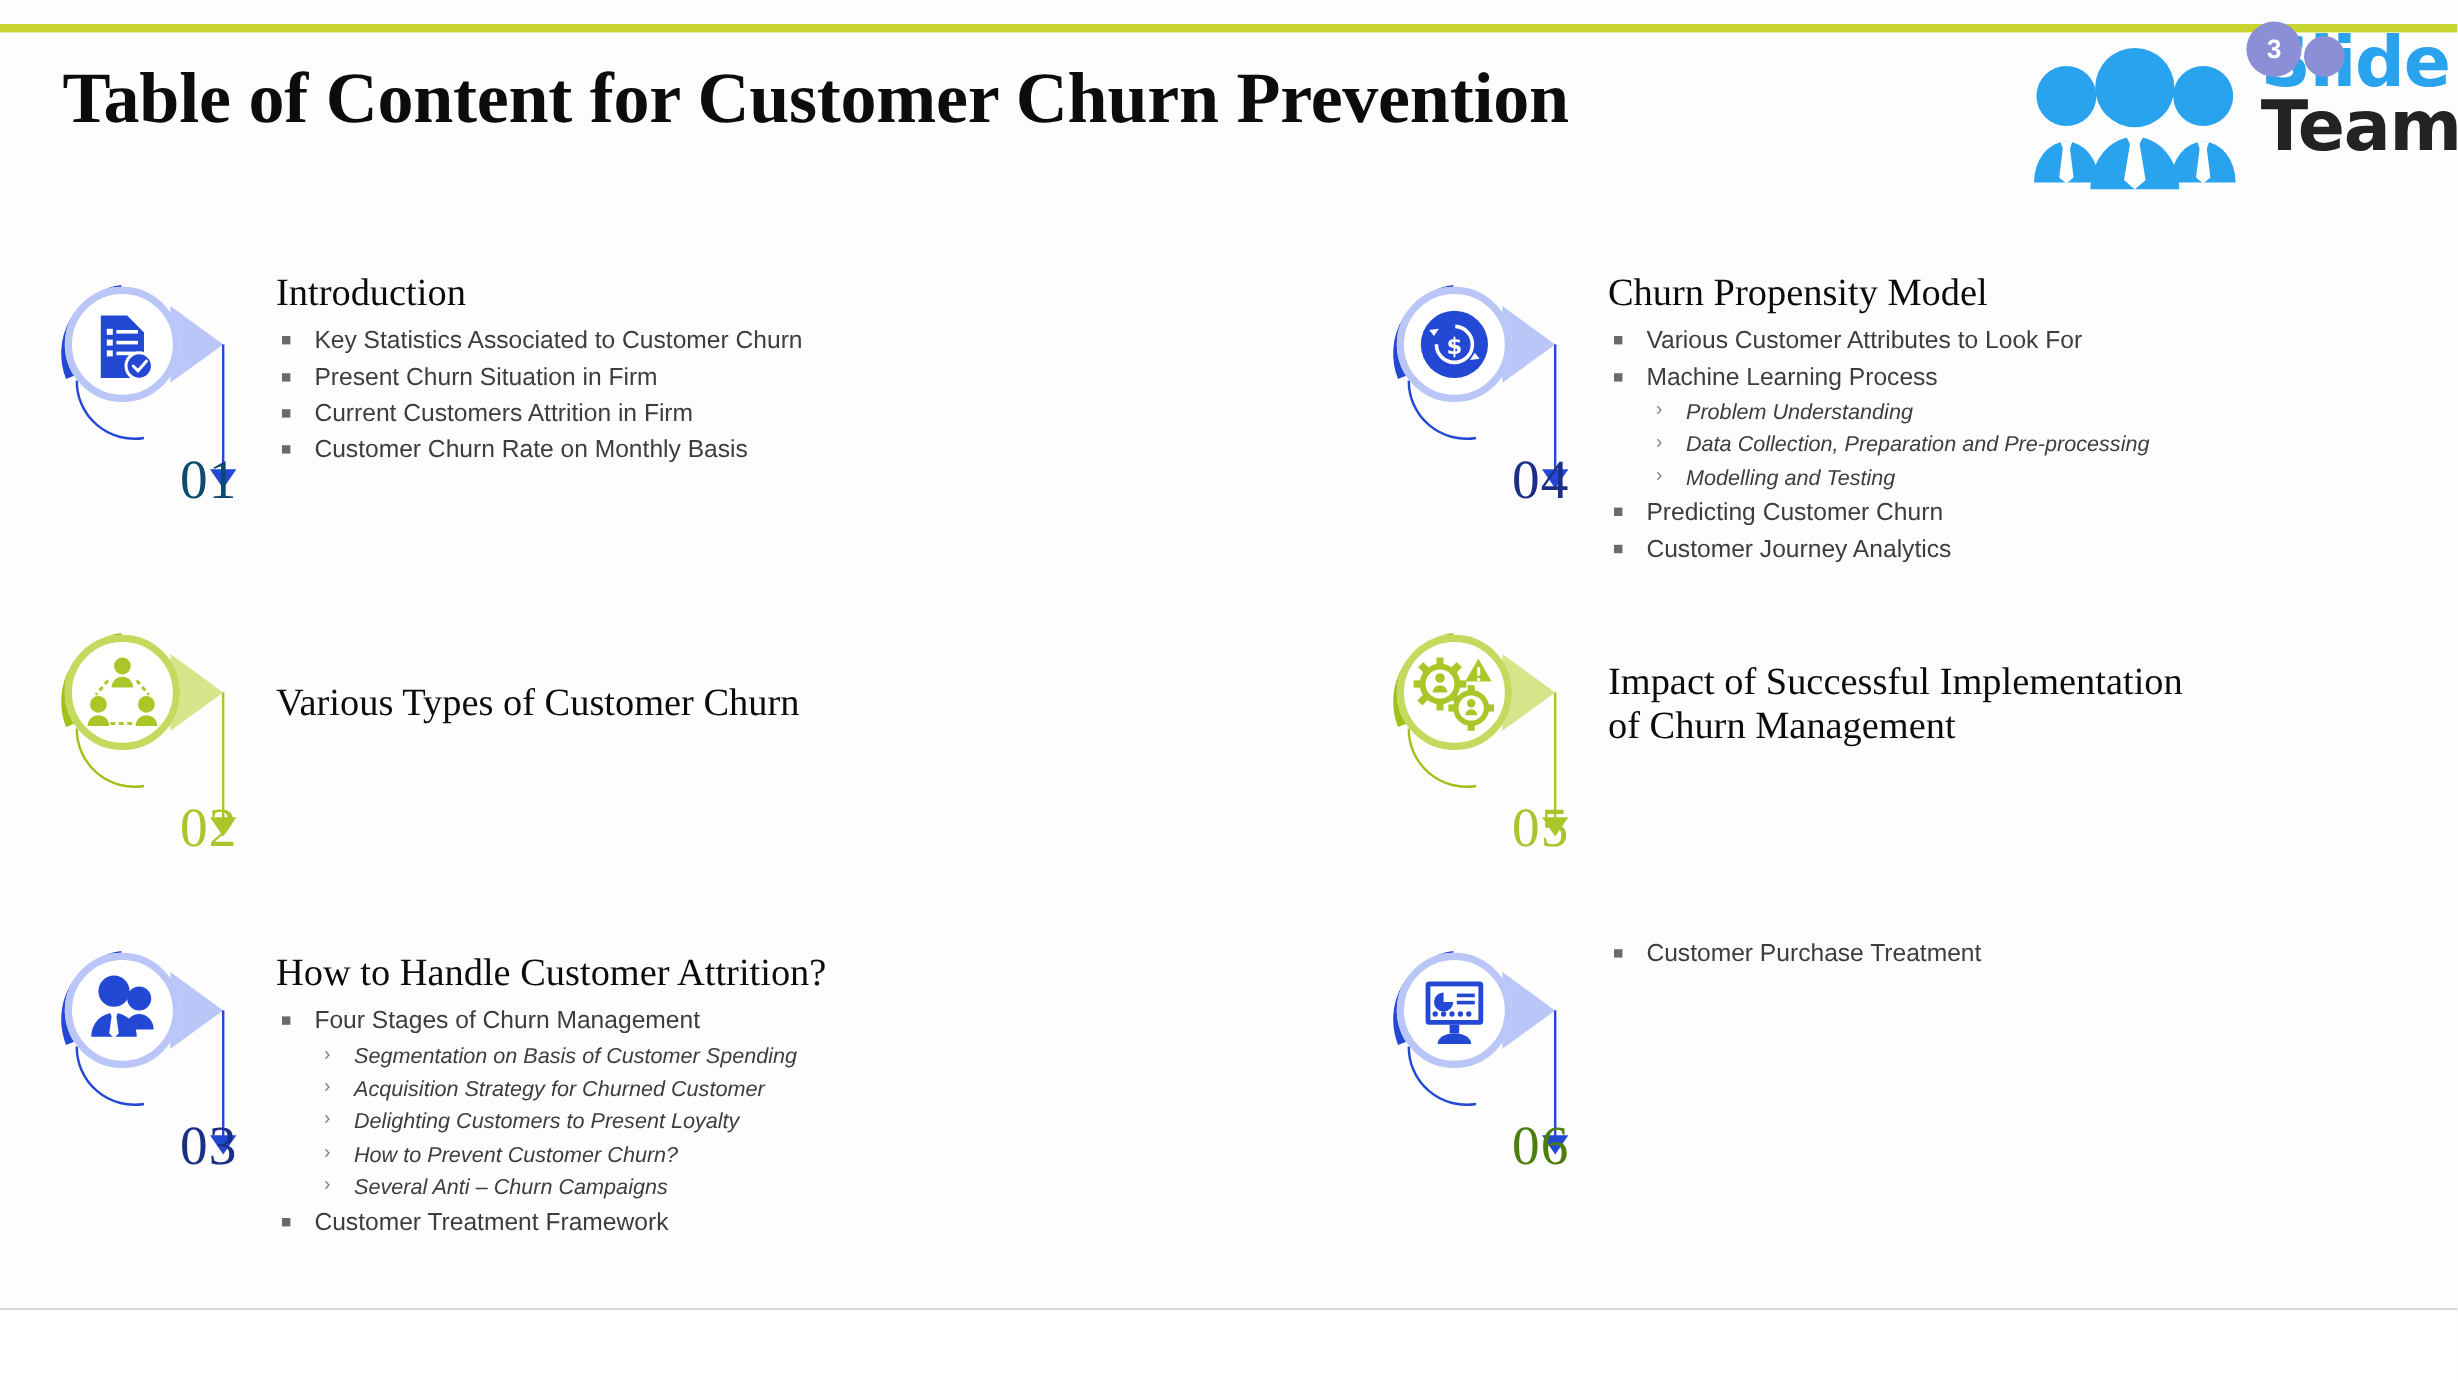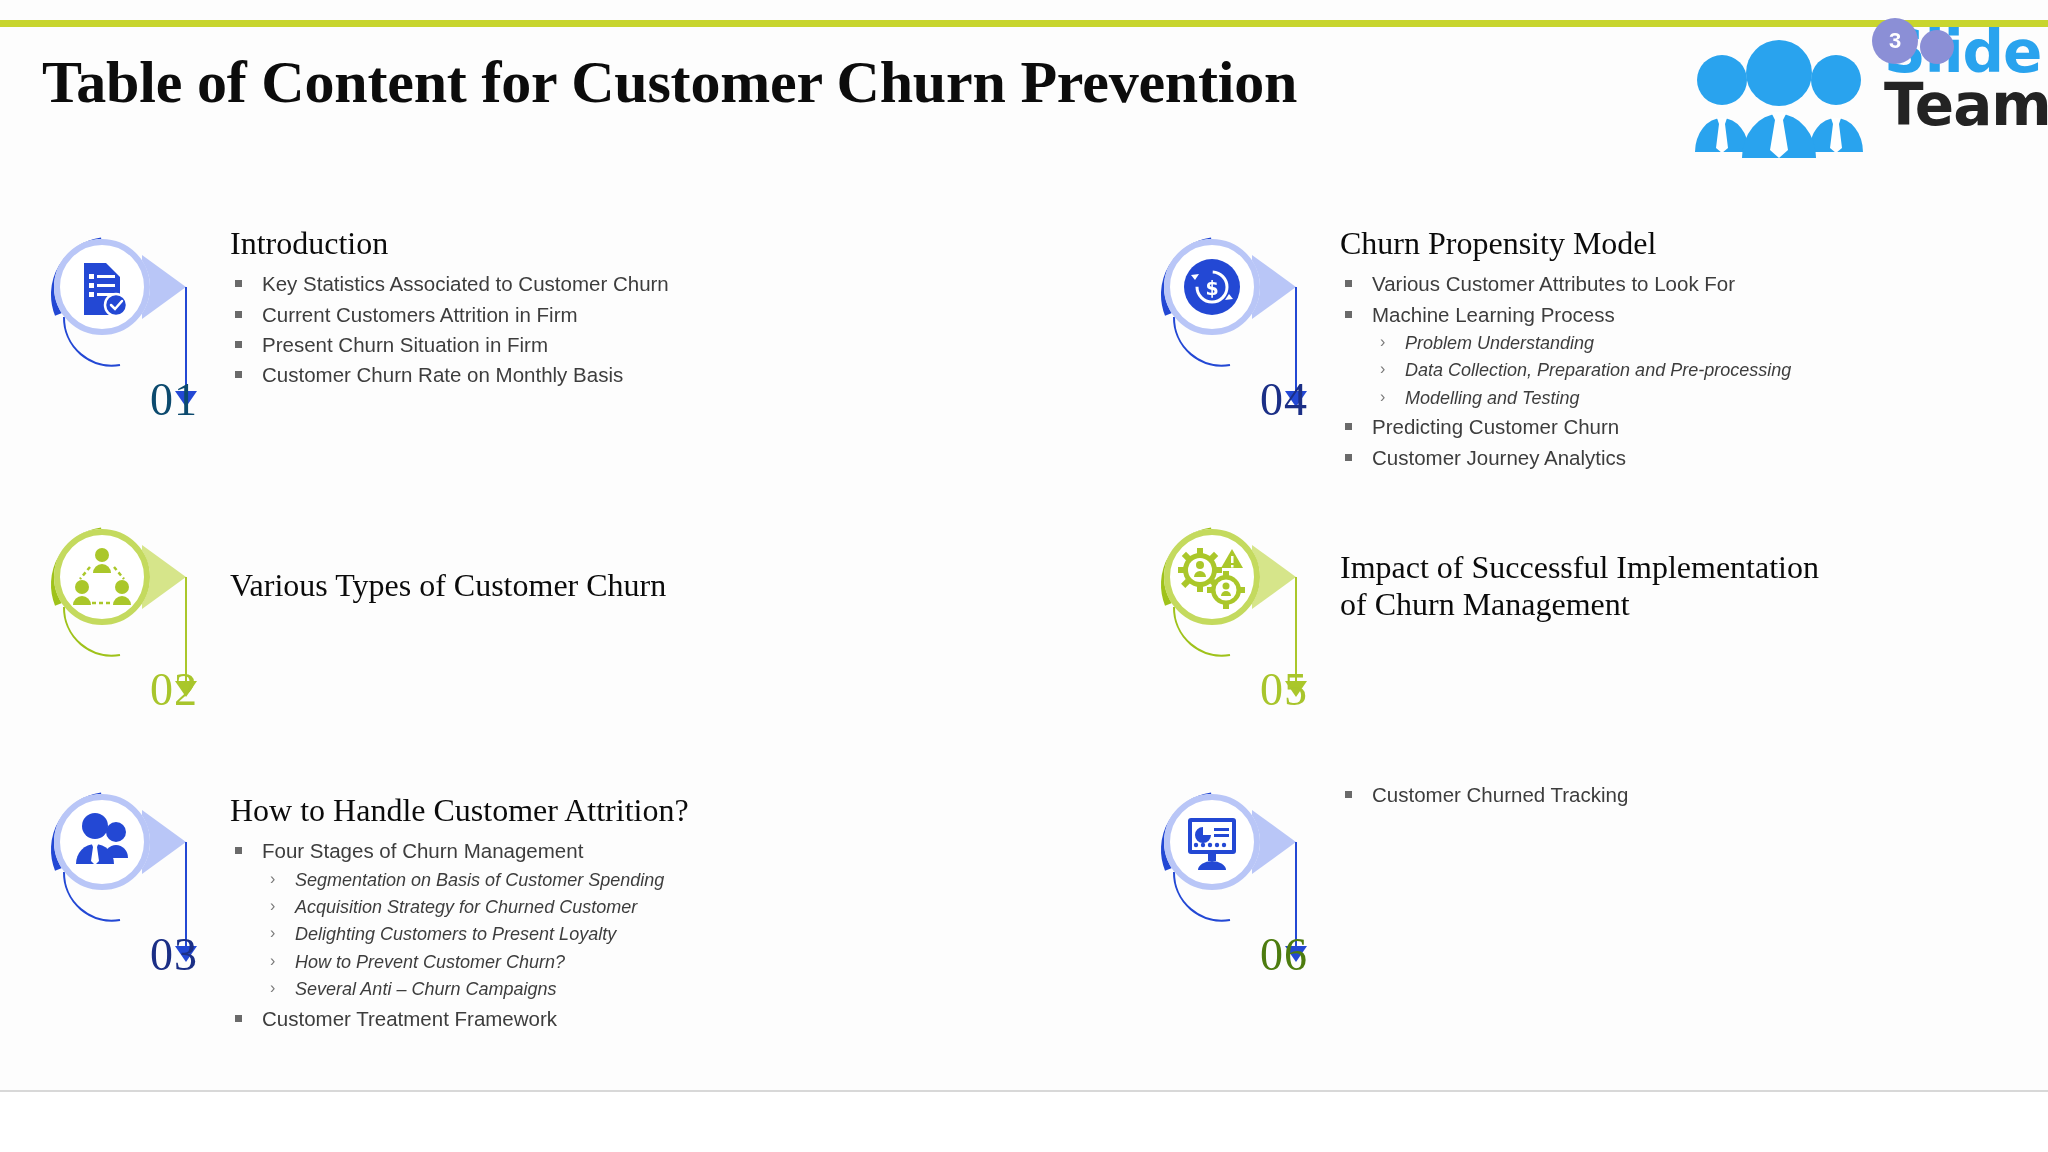--- a/index.html
+++ b/index.html
@@ -41,21 +41,21 @@
     position: absolute;
     left: 0; top: 1092px;
     width: 2048px;
     height: 60px;
     background: #ffffff;
   }
 
   
   .slide-title {
     position: absolute;
-    left: 42px;
+    left: 52px;
     top: 48px;
     font-family: "Liberation Serif", serif;
     font-size: 60px;
     font-weight: 700;
     color: #0c0c0c;
     letter-spacing: -0.2px;
     white-space: nowrap;
   }
 
   
@@ -258,22 +258,22 @@
           </g>
           <path d="M146 62 L146 168" stroke="#2348d4" stroke-width="2" fill="none"></path>
           <path d="M146 182 l-11 -16 h22 z" fill="#2348d4"></path>
         </svg>
         <div class="num-label" style="color:#0c4a6e">01</div>
       </div>
       <div class="entry-text">
         <div class="entry-heading">Introduction</div>
         <ul class="blist">
           <li><span class="sq"></span><span>Key Statistics Associated to Customer Churn</span></li>
+          <li><span class="sq"></span><span>Present Churn Situation in Firm</span></li>
           <li><span class="sq"></span><span>Current Customers Attrition in Firm</span></li>
-          <li><span class="sq"></span><span>Present Churn Situation in Firm</span></li>
           <li><span class="sq"></span><span>Customer Churn Rate on Monthly Basis</span></li>
         </ul>
       </div>
     </div>
 
     <div class="entry" style="height:265px">
       <div class="icon-cluster">
         <svg width="175" height="200" viewBox="0 0 175 200">
           <path d="M22 88 A50 50 0 0 1 62 20" stroke="#9fc21a" stroke-width="15" fill="none"></path>
           <path d="M24 92 A48 48 0 0 0 80 140" stroke="#9fc21a" stroke-width="2" fill="none"></path>
@@ -453,21 +453,21 @@
             <rect x="58" y="74" width="8" height="7" fill="#2348d4"></rect>
             <path d="M48 90 a14 9 0 0 1 28 0 z" fill="#2348d4"></path>
           </g>
           <path d="M146 62 L146 168" stroke="#2348d4" stroke-width="2" fill="none"></path>
           <path d="M146 182 l-11 -16 h22 z" fill="#2348d4"></path>
         </svg>
         <div class="num-label" style="color:#4d7c0f">06</div>
       </div>
       <div class="entry-text">
         <ul class="blist">
-          <li><span class="sq"></span><span>Customer Churned Tracking</span></li>
+          <li><span class="sq"></span><span>Customer Purchase Treatment</span></li>
         </ul>
       </div>
     </div>
 
   </div>
 
   <div class="bottom-rule"></div>
   <div class="below-area"></div>
 
 </div>

